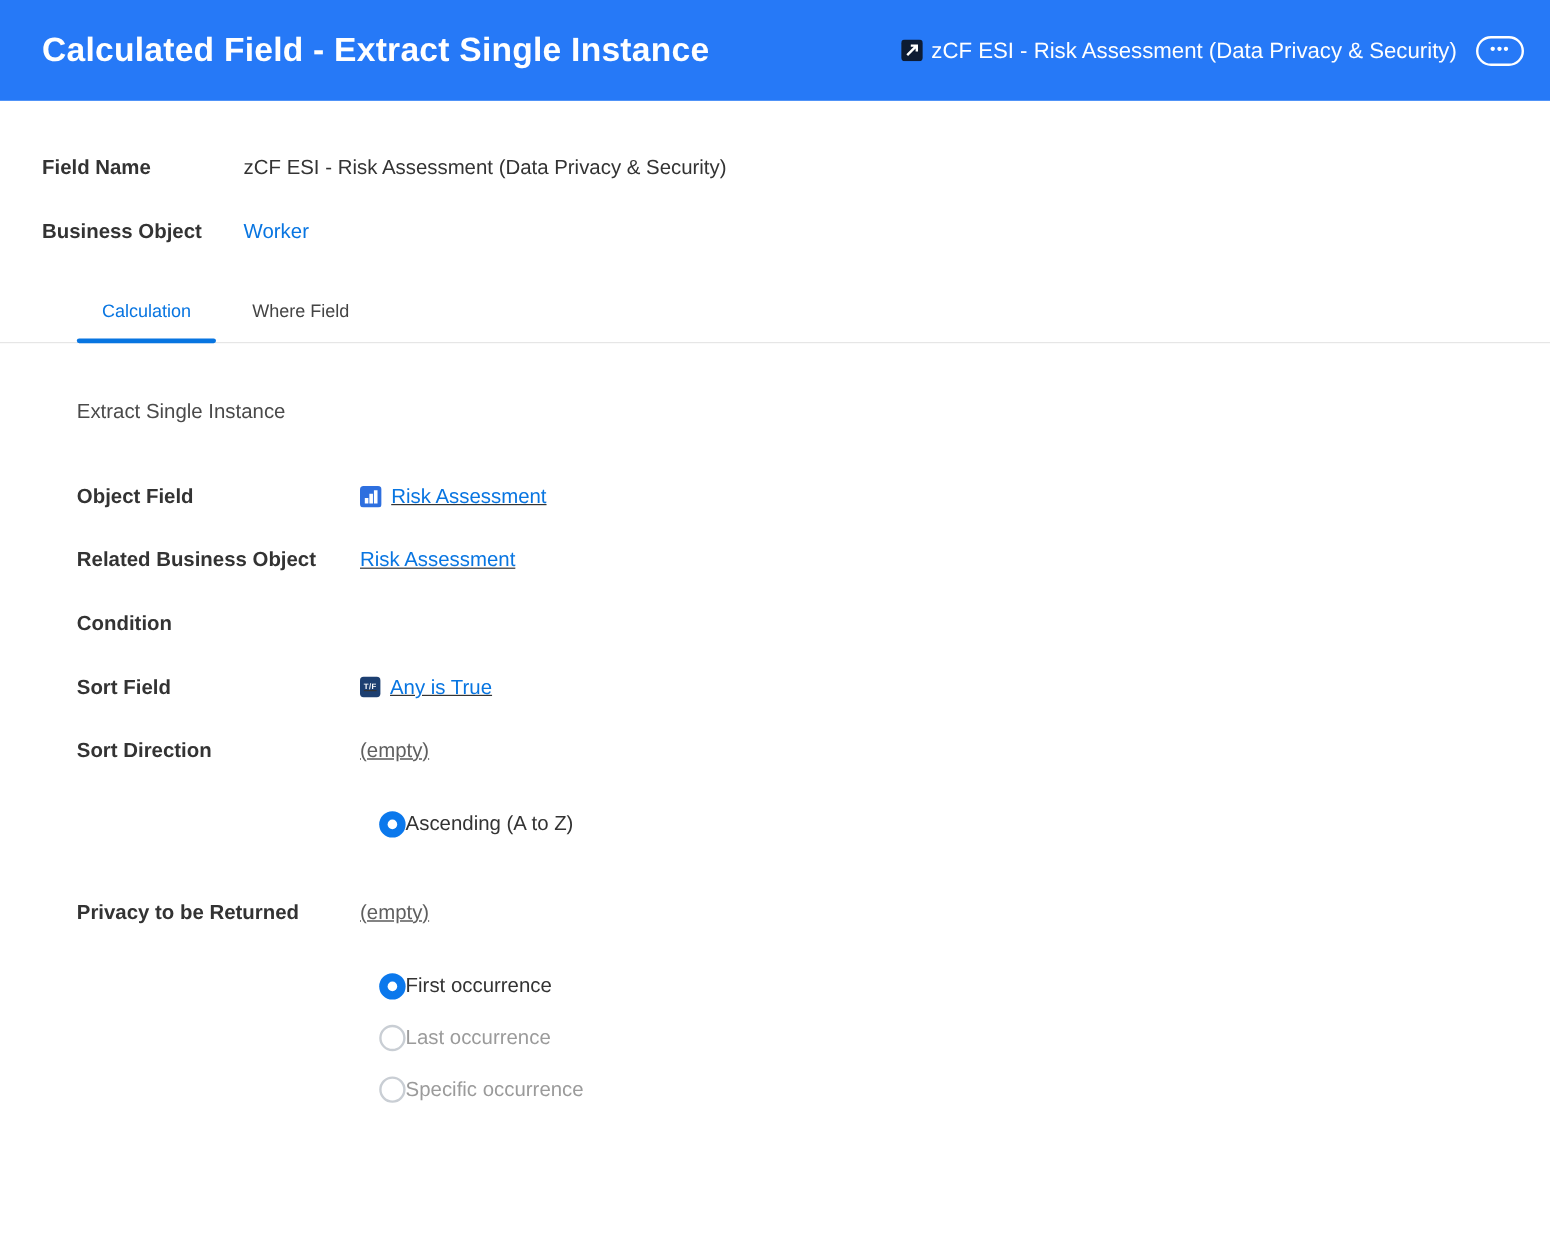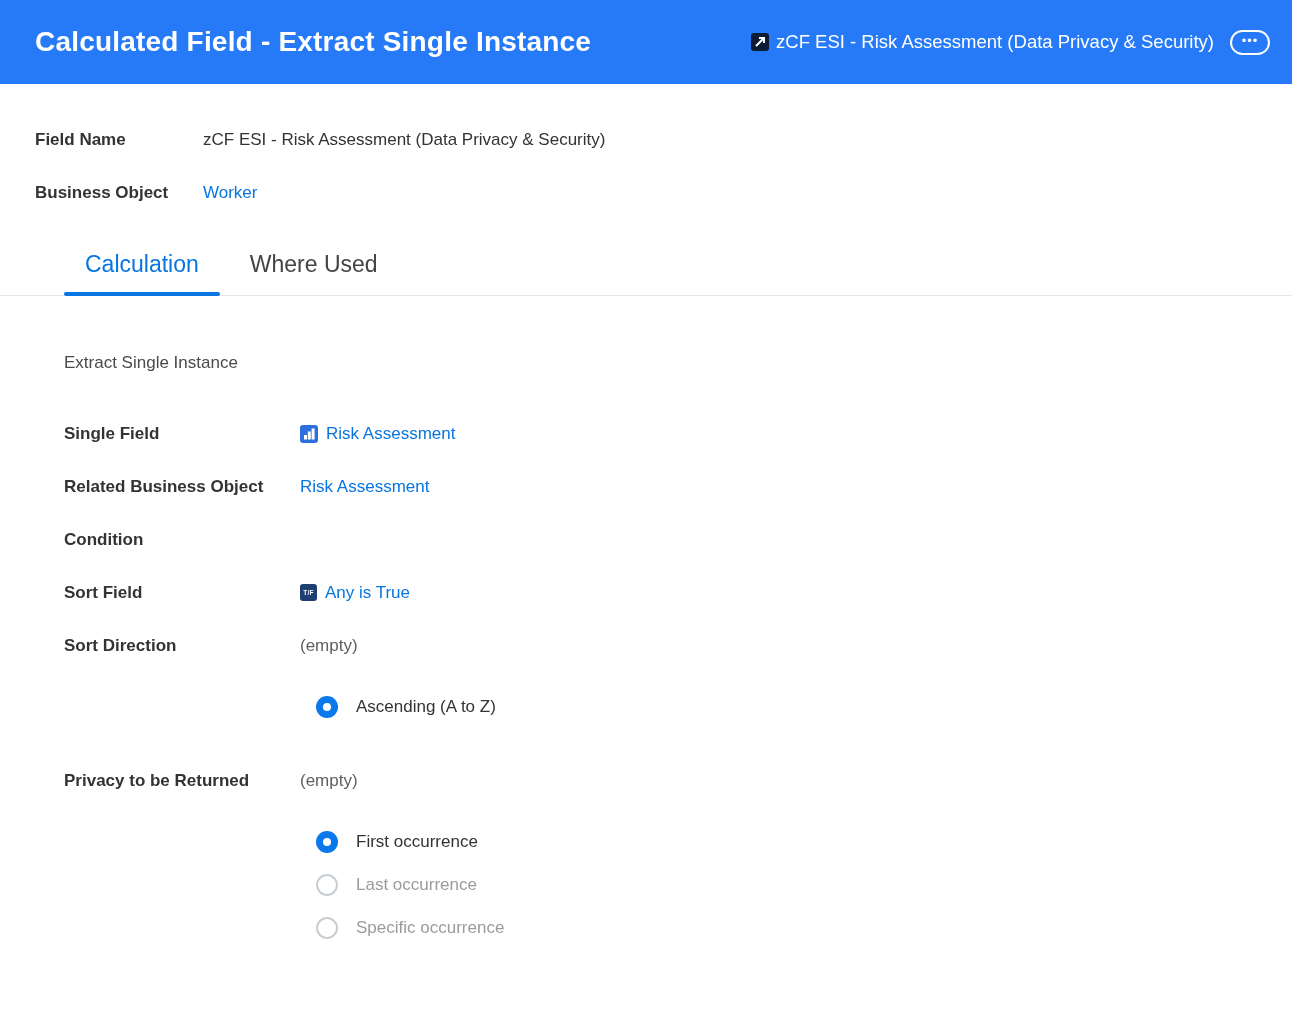--- a/index.html
+++ b/index.html
@@ -95,21 +95,21 @@
   .tabs {
     display: flex;
     margin-top: 48px;
     padding-left: 64px;
     border-bottom: 1px solid #e6e6e6;
   }
   .tab {
     position: relative;
     padding: 0 21px 17px 21px;
     margin-right: 9px;
-    font-size: 23px;
+    font-size: 15px;
     color: #444444;
     cursor: pointer;
     white-space: nowrap;
   }
   .tab.active { color: #0875e1; }
   .tab.active::after {
     content: "";
     position: absolute;
     left: 0;
     right: 0;
@@ -117,41 +117,42 @@
     height: 4px;
     background: #0875e1;
     border-radius: 4px;
   }
 
   
   .content { padding: 47px 0 60px 64px; }
   .section-title {
     color: #4a4a4a;
     font-size: 17px;
-    margin: 10px 0 50px 0;
+    margin: 0 0 50px 0;
     font-weight: normal;
   }
   .field-row {
     display: flex;
     align-items: flex-start;
     margin-bottom: 32px;
     font-size: 17px;
   }
   .field-label {
     width: 236px;
     flex: 0 0 auto;
     font-weight: bold;
     color: #333333;
     line-height: 21px;
   }
   .field-value {
     display: flex;
     align-items: center;
     gap: 8px;
     line-height: 21px;
+    text-decoration: underline;
   }
   .empty-value { color: #5f5f5f; }
 
   .tf-icon {
     width: 17px;
     height: 17px;
     background: #1d3f71;
     border-radius: 3px;
     color: #ffffff;
     font-size: 6.5px;
@@ -161,21 +162,20 @@
     justify-content: center;
     letter-spacing: 0.3px;
     flex: 0 0 auto;
   }
 
   
   .radio-group { margin: 40px 0 0 252px; }
   .radio-row {
     display: flex;
     align-items: center;
-    gap: 18px;
     margin-bottom: 21px;
     cursor: pointer;
   }
   .radio-row:last-child { margin-bottom: 0; }
   .radio {
     width: 22px;
     height: 22px;
     border-radius: 50%;
     border: 2px solid #c9ced4;
     background: #ffffff;
@@ -231,30 +231,30 @@
     <div class="summary-label">Business Object</div>
     <a class="link" href="#">Worker</a>
   </div>
 </section>
 
 <nav class="tabs">
   <div class="tab active">
     <span>Calculation</span>
   </div>
   <div class="tab">
-    <span>Where Used</span>
+    <span>Where Field</span>
   </div>
 </nav>
 
 <main class="content">
 
   <p class="section-title">Extract Single Instance</p>
 
   <div class="field-row">
-    <div class="field-label">Single Field</div>
+    <div class="field-label">Object Field</div>
     <div class="field-value">
       <span class="icon-badge">
         <svg width="18" height="18" viewBox="0 0 18 18">
           <rect width="18" height="18" rx="3" fill="#2e6fdf"></rect>
           <path d="M4 10h3v4.5H4zM7.8 6.5h3V14.5h-3zM11.6 3.5h3v11h-3z" fill="#ffffff"></path>
         </svg>
       </span>
       <a class="link" href="#">Risk Assessment</a>
     </div>
   </div>

